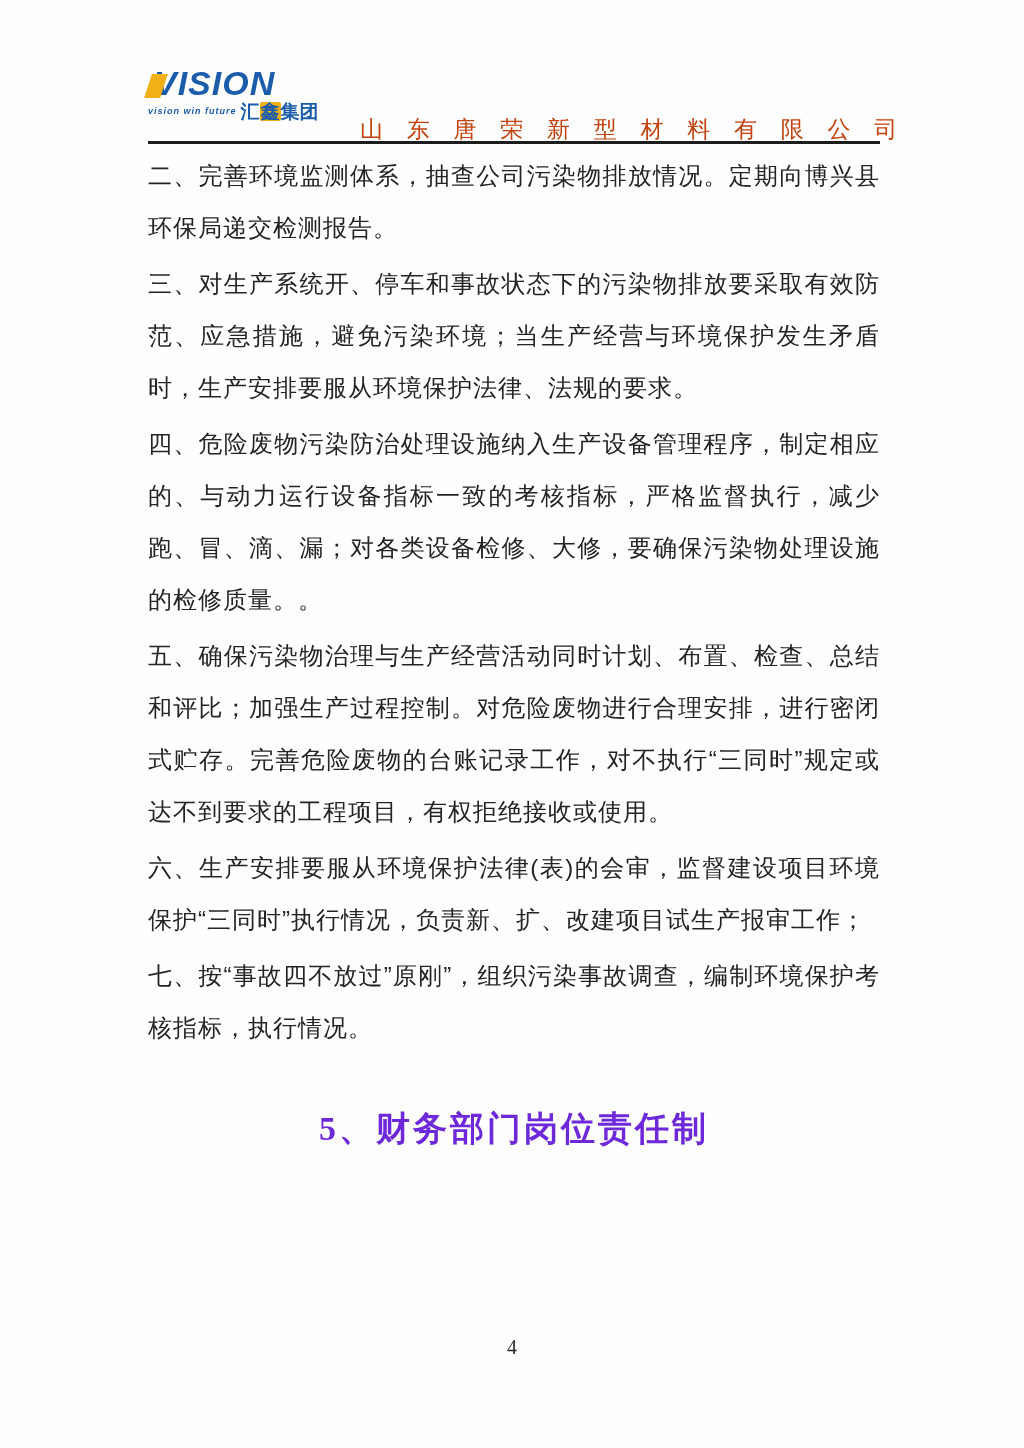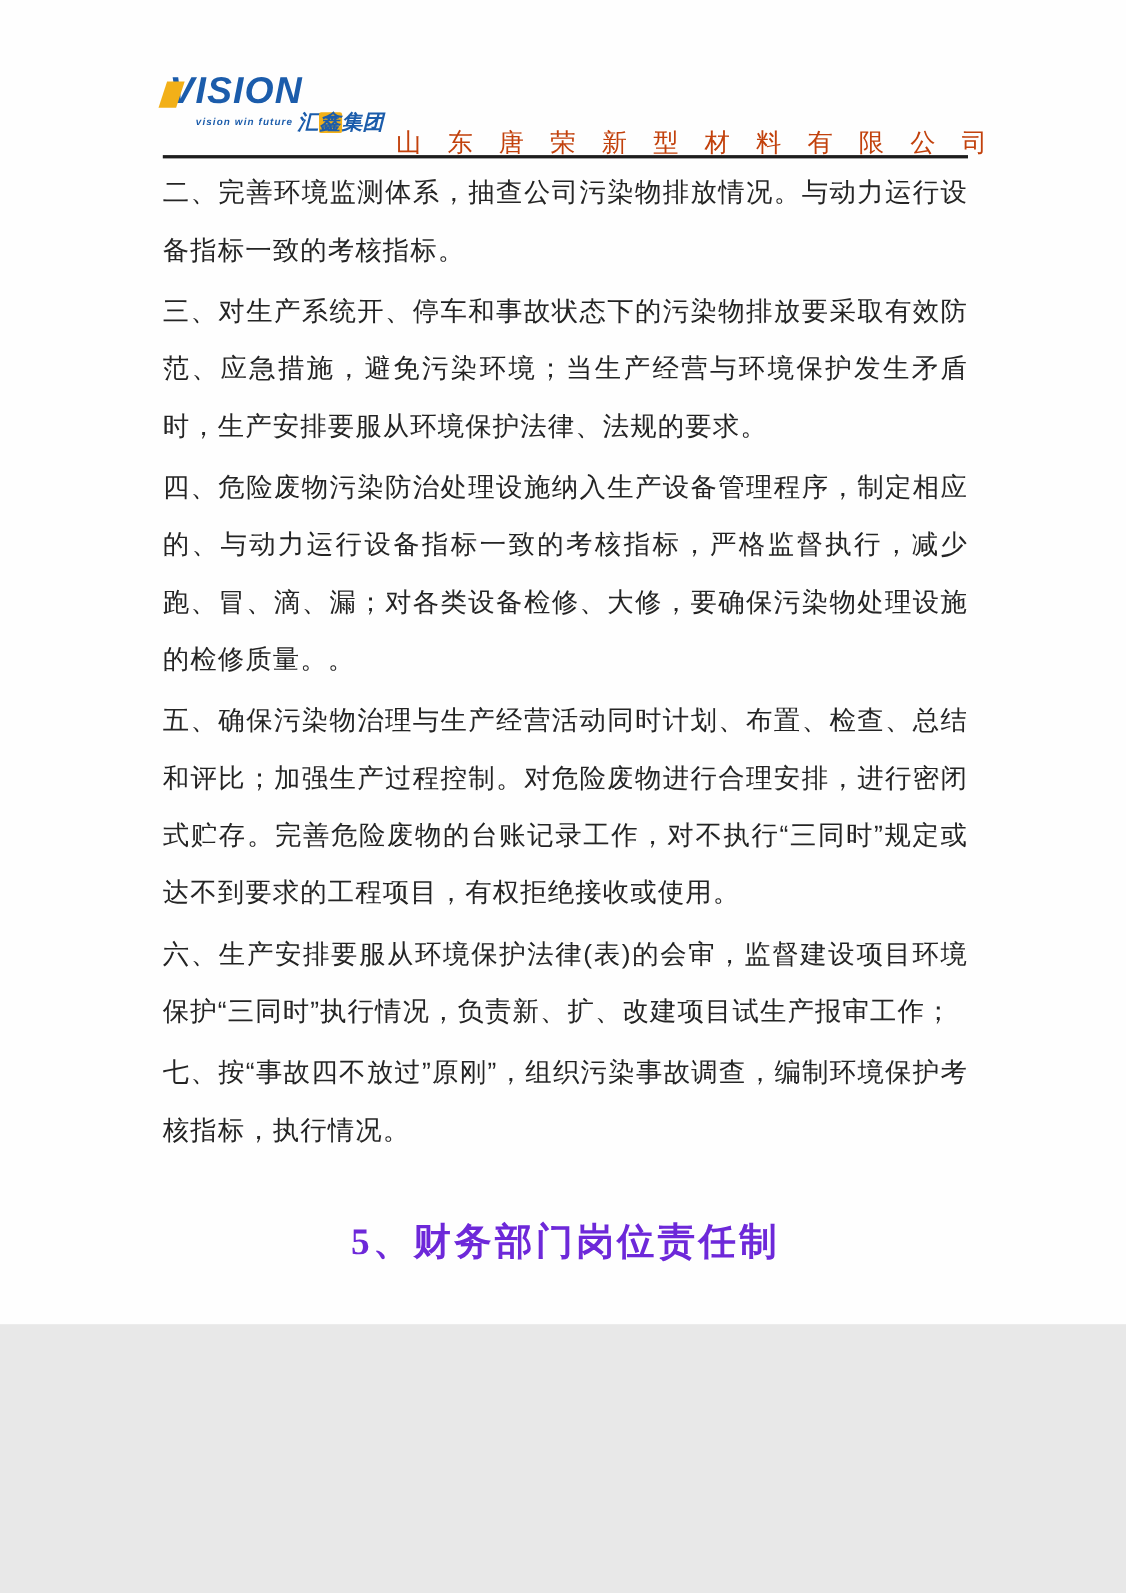--- a/index.html
+++ b/index.html
@@ -1,20 +1,20 @@
 <!DOCTYPE html>
 <html><head>
 <meta charset="utf-8">
 <style>
   * { margin: 0; padding: 0; box-sizing: border-box; }
   html, body { background: #e8e8e8; }
   .page {
     position: relative;
     width: 1024px;
-    height: 1204px;
+    height: 1448px;
     margin: 0 auto;
     background: #fefefe;
     font-family: "Liberation Sans", sans-serif;
     color: #222;
     overflow: hidden;
   }
 
   
   .letterhead { position: absolute; top: 0; left: 0; width: 100%; height: 150px; }
 
@@ -35,33 +35,32 @@
   }
   .logo-brand {
     font-style: italic;
     font-weight: 900;
     font-size: 34px;
     letter-spacing: 1px;
     color: #1b5cab;
     font-family: "Liberation Sans", sans-serif;
   }
   .logo-row2 {
-    display: flex; align-items: center; margin-top: 2px; margin-left: 30px;
+    display: flex; align-items: center; margin-top: 2px;
   }
   .logo-tagline {
     font-size: 9px;
     font-style: italic;
     font-weight: 700;
     color: #1b5cab;
     letter-spacing: 1px;
     margin-right: 4px;
     white-space: nowrap;
   }
   .logo-cn {
-    font-style: italic;
     font-weight: 700;
     font-size: 19px;
     color: #1b5cab;
     white-space: nowrap;
   }
   .logo-cn .cn-badge {
     display: inline-block;
     background: #f2b018;
     color: #1b5cab;
     padding: 0 1px;
@@ -139,21 +138,21 @@
         <span class="logo-cn"><span>汇</span><span class="cn-badge">鑫</span><span>集团</span></span>
       </div>
     </div>
 
     <div class="company-name">山 东 唐 荣 新 型 材 料 有 限 公 司</div>
 
     <div class="header-rule"></div>
   </div>
 
   <div class="doc-body">
-    <p>二、完善环境监测体系，抽查公司污染物排放情况。与动力运行设备指标一致的考核指标。</p>
+    <p>二、完善环境监测体系，抽查公司污染物排放情况。定期向博兴县环保局递交检测报告。</p>
     <p>三、对生产系统开、停车和事故状态下的污染物排放要采取有效防范、应急措施，避免污染环境；当生产经营与环境保护发生矛盾时，生产安排要服从环境保护法律、法规的要求。</p>
     <p>四、危险废物污染防治处理设施纳入生产设备管理程序，制定相应的、与动力运行设备指标一致的考核指标，严格监督执行，减少跑、冒、滴、漏；对各类设备检修、大修，要确保污染物处理设施的检修质量。。</p>
     <p>五、确保污染物治理与生产经营活动同时计划、布置、检查、总结和评比；加强生产过程控制。对危险废物进行合理安排，进行密闭式贮存。完善危险废物的台账记录工作，对不执行“三同时”规定或达不到要求的工程项目，有权拒绝接收或使用。</p>
     <p>六、生产安排要服从环境保护法律(表)的会审，监督建设项目环境保护“三同时”执行情况，负责新、扩、改建项目试生产报审工作；</p>
     <p>七、按“事故四不放过”原刚”，组织污染事故调查，编制环境保护考核指标，执行情况。</p>
 
     <h2 class="section-heading">5、财务部门岗位责任制</h2>
   </div>
 
   <div class="page-number">4</div>

